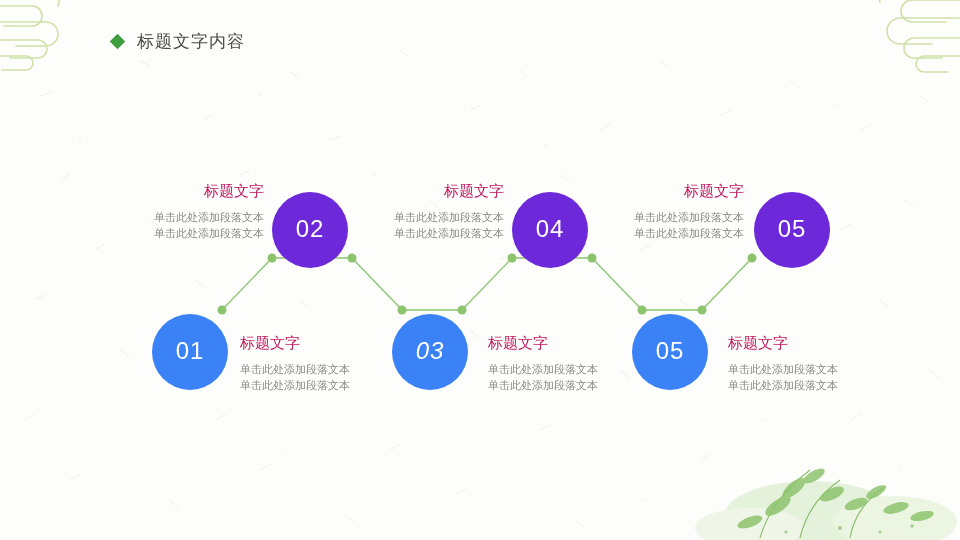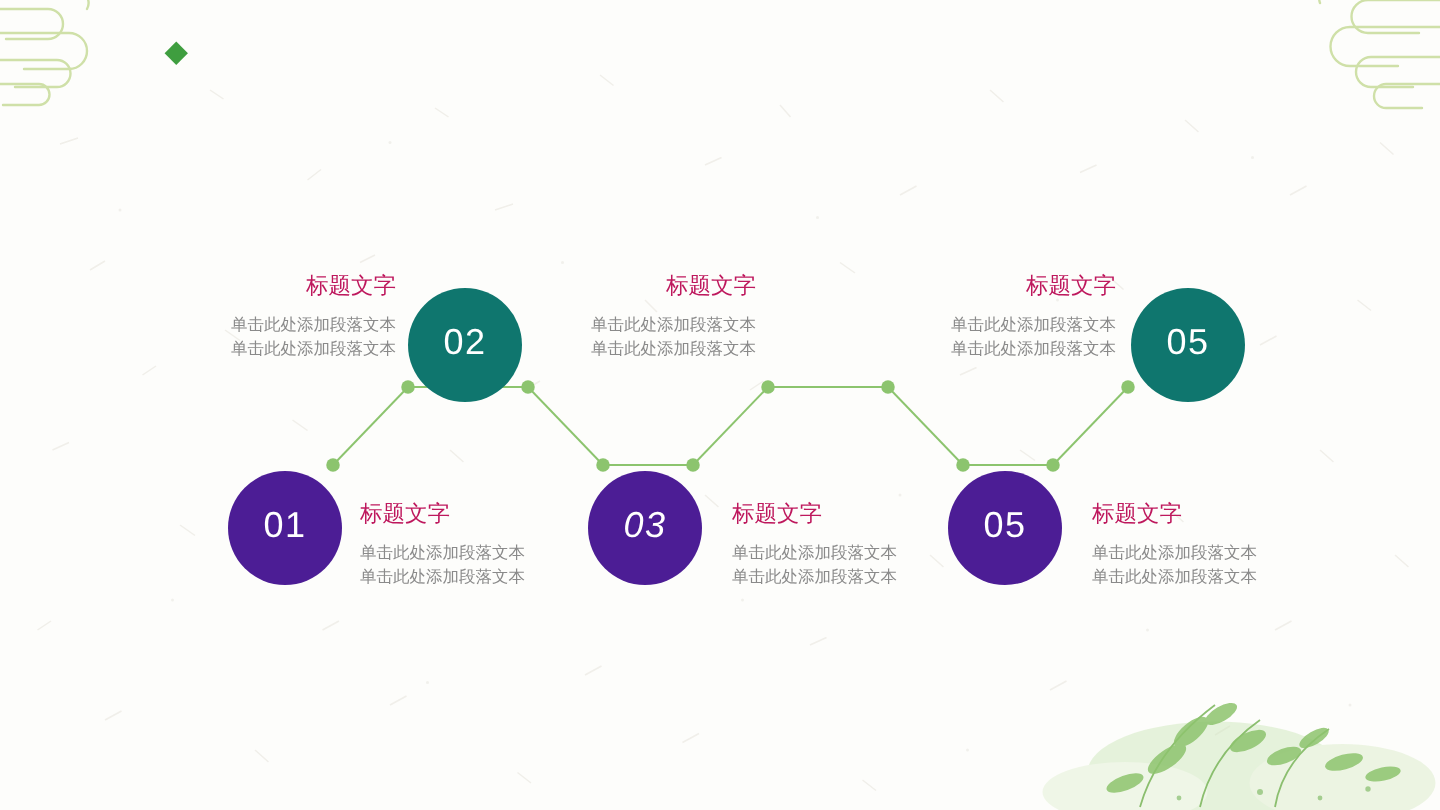--- a/index.html
+++ b/index.html
@@ -63,22 +63,22 @@
     position: absolute;
     border-radius: 50%;
     display: flex;
     align-items: center;
     justify-content: center;
     color: #ffffff;
     font-size: 24px;
     letter-spacing: 1px;
     box-sizing: border-box;
   }
-  .node.dark { background: #0f766e; }
-  .node.light { background: #4c1d95; text-align: right; }
+  .node.dark { background: #6d28d9; }
+  .node.light { background: #3b82f6; text-align: right; }
   .node .num { transform: translateY(-1px); }
 
   
   .txtgroup {
     position: absolute;
     line-height: 1.5;
   }
   .txtgroup .t-title {
     font-size: 15px;
     color: #be185d;
@@ -243,34 +243,38 @@
       <circle cx="512" cy="258" r="4.5"></circle>
       <circle cx="592" cy="258" r="4.5"></circle>
       <circle cx="642" cy="310" r="4.5"></circle>
       <circle cx="702" cy="310" r="4.5"></circle>
       <circle cx="752" cy="258" r="4.5"></circle>
     </g>
   </svg>
 
   <div class="header">
     <div class="diamond"></div>
+    <div class="header-title">标题文字内容</div>
   </div>
 
   <div class="node light" style="left:152px; top:314px; width:76px; height:76px;">
     <span class="num">01</span>
   </div>
 
   <div class="node dark" style="left:272px; top:192px; width:76px; height:76px;">
     <span class="num">02</span>
   </div>
 
   <div class="node light" style="left:392px; top:314px; width:76px; height:76px;font-style:italic;">
     <span class="num">03</span>
   </div>
 
+  <div class="node dark" style="left:512px; top:192px; width:76px; height:76px;">
+    <span class="num">04</span>
+  </div>
 
   <div class="node light" style="left:632px; top:314px; width:76px; height:76px;">
     <span class="num">05</span>
   </div>
 
   <div class="node dark" style="left:754px; top:192px; width:76px; height:76px;">
     <span class="num">05</span>
   </div>
 
   <div class="txtgroup align-right" style="left:92px; top:180px; width:172px;">

